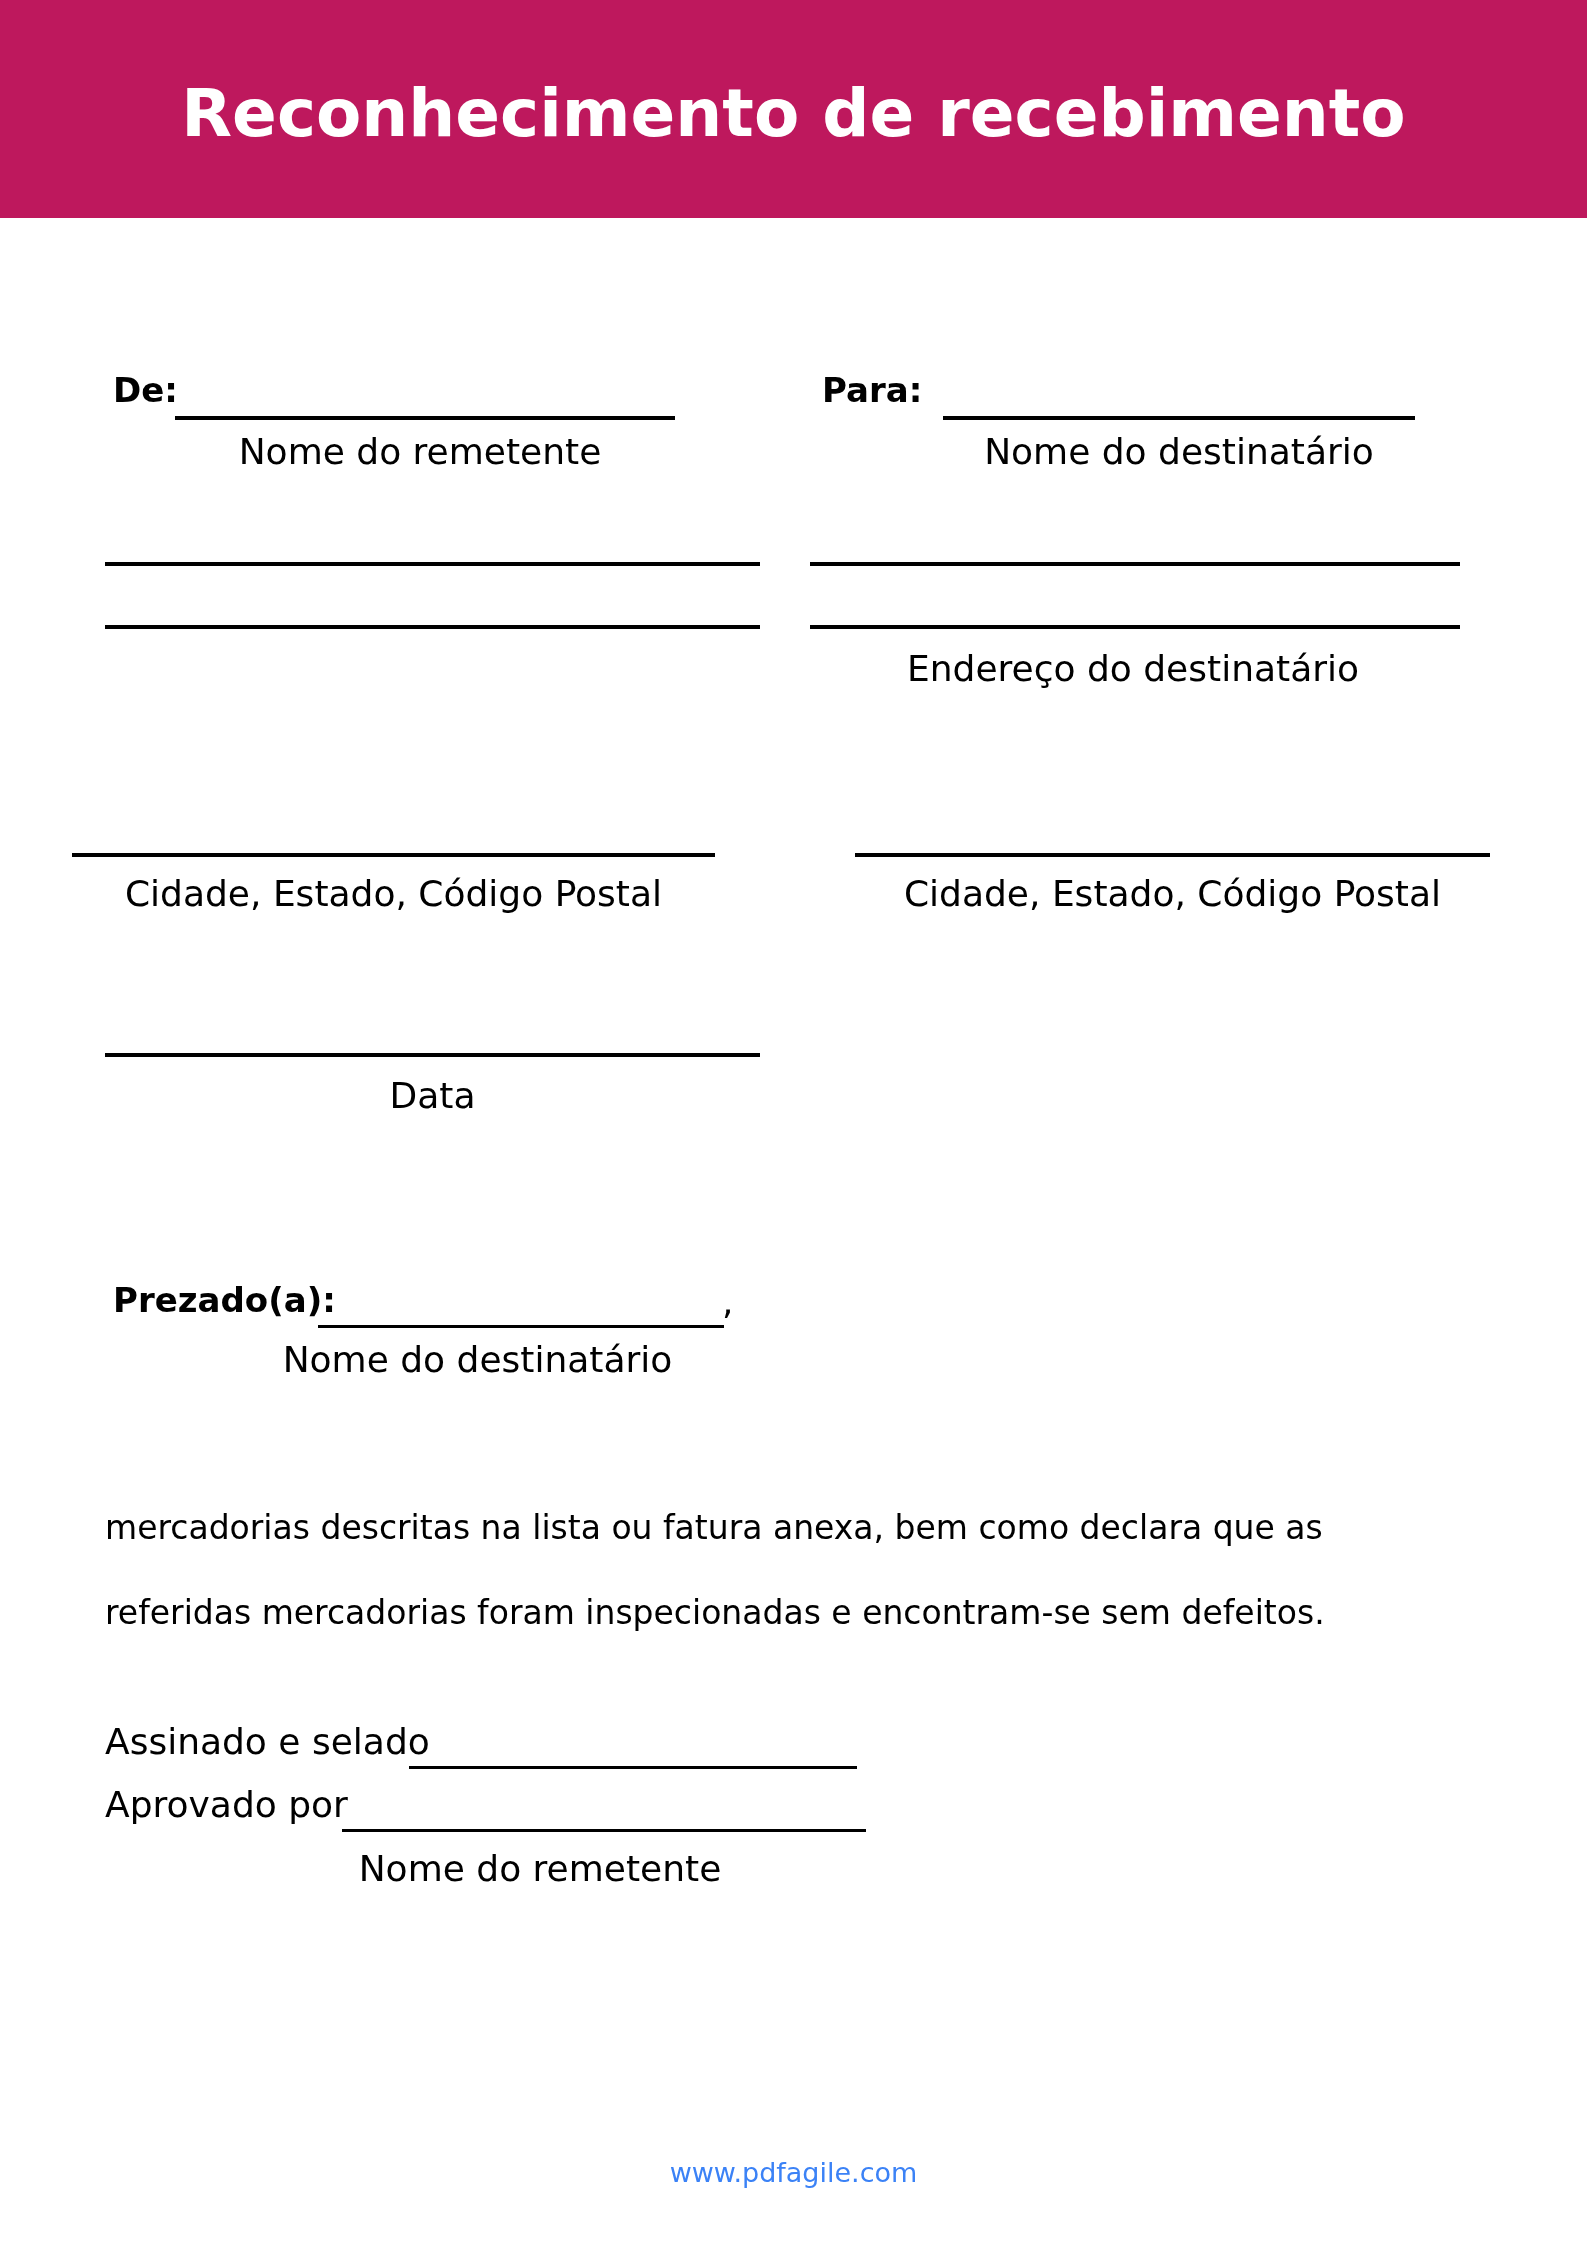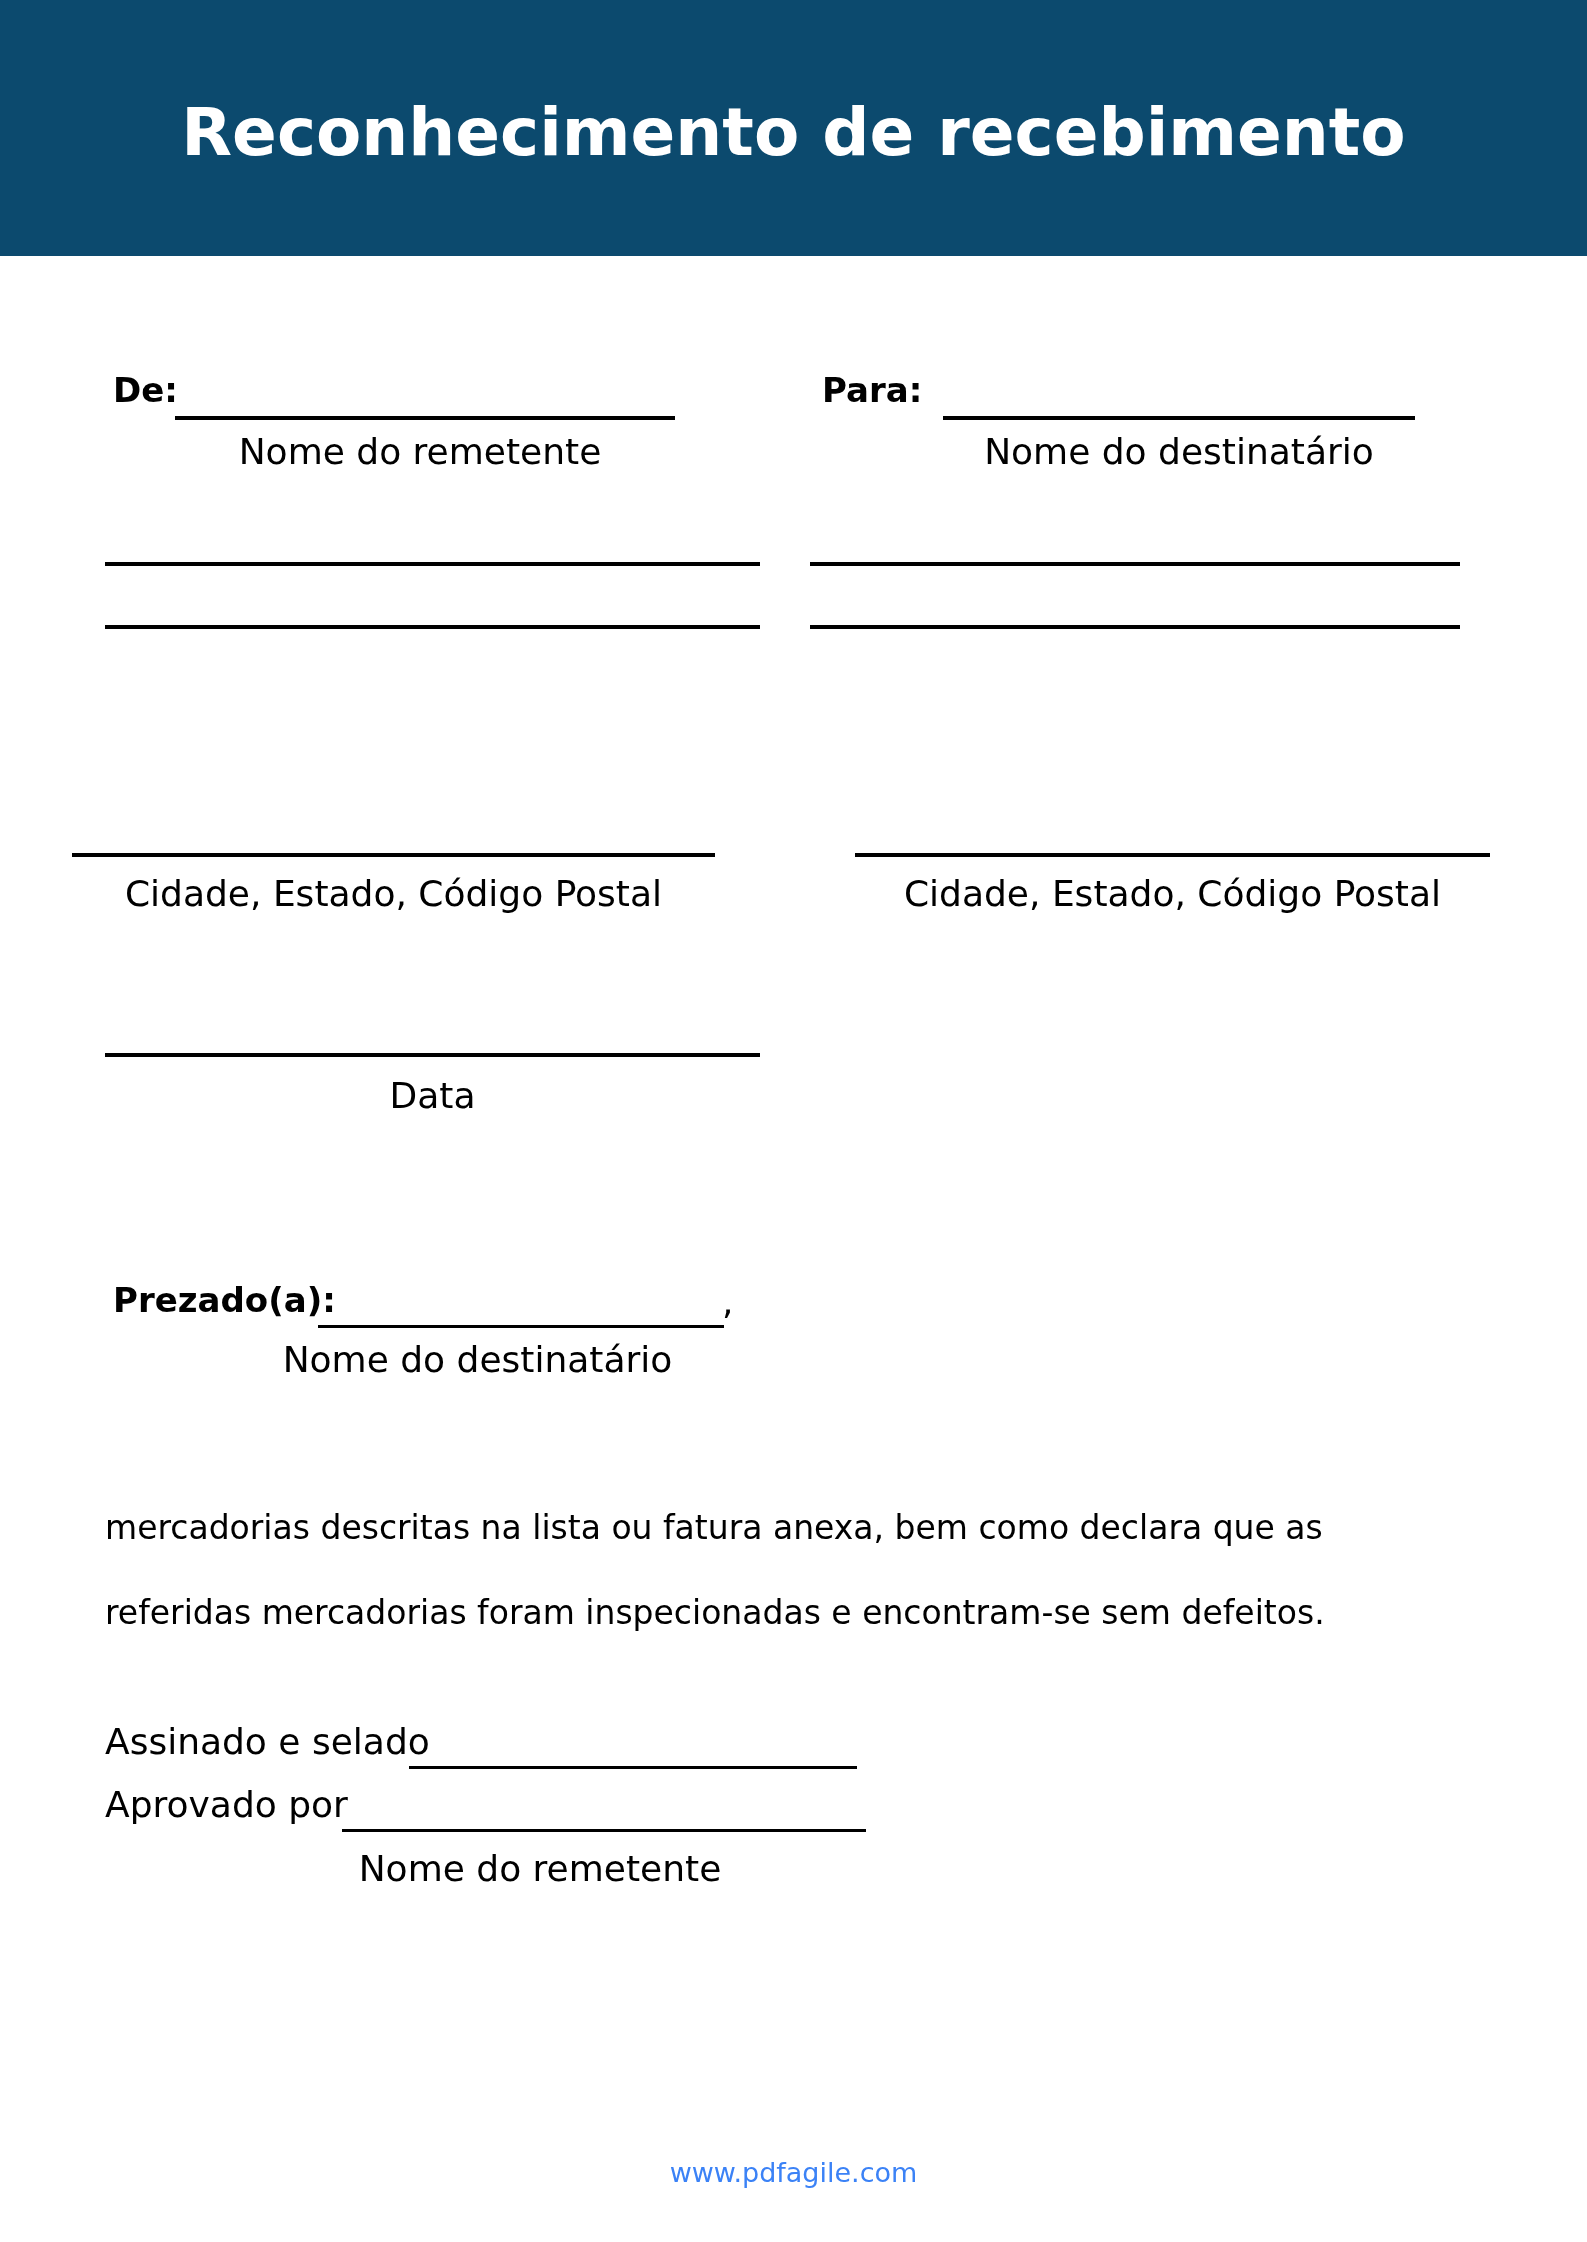--- a/index.html
+++ b/index.html
@@ -15,22 +15,22 @@
     color: #000000;
     overflow: hidden;
   }
 
   
   .header-band {
     position: absolute;
     left: 0;
     top: 0;
     width: 1587px;
-    height: 256px;
-    background: #0c4a6e;
+    height: 218px;
+    background: #be185d;
     display: flex;
     align-items: center;
     justify-content: center;
   }
   .header-title {
     font-family: "DejaVu Sans", sans-serif;
     font-weight: bold;
     font-size: 66px;
     color: #ffffff;
     letter-spacing: 0px;
@@ -105,20 +105,21 @@
 
   <div class="lbl lbl-bold" style="left:822px; top:95px;">Para:</div>
   <div class="rule" style="left:943px; top:139px; width:472px;"></div>
   <div class="lbl lbl-center" style="left:940px; top:155px; width:478px;">Nome do destinatário</div>
 
   <div class="rule" style="left:105px; top:285px; width:655px;"></div>
   <div class="rule" style="left:105px; top:348px; width:655px;"></div>
 
   <div class="rule" style="left:810px; top:285px; width:650px;"></div>
   <div class="rule" style="left:810px; top:348px; width:650px;"></div>
+  <div class="lbl lbl-center" style="left:808px; top:372px; width:650px;">Endereço do destinatário</div>
 
   <div class="rule" style="left:72px; top:576px; width:643px;"></div>
   <div class="lbl lbl-center" style="left:72px; top:597px; width:643px;">Cidade, Estado, Código Postal</div>
 
   <div class="rule" style="left:855px; top:576px; width:635px;"></div>
   <div class="lbl lbl-center" style="left:855px; top:597px; width:635px;">Cidade, Estado, Código Postal</div>
 
   <div class="rule" style="left:105px; top:776px; width:655px;"></div>
   <div class="lbl lbl-center" style="left:105px; top:799px; width:655px;">Data</div>
 

